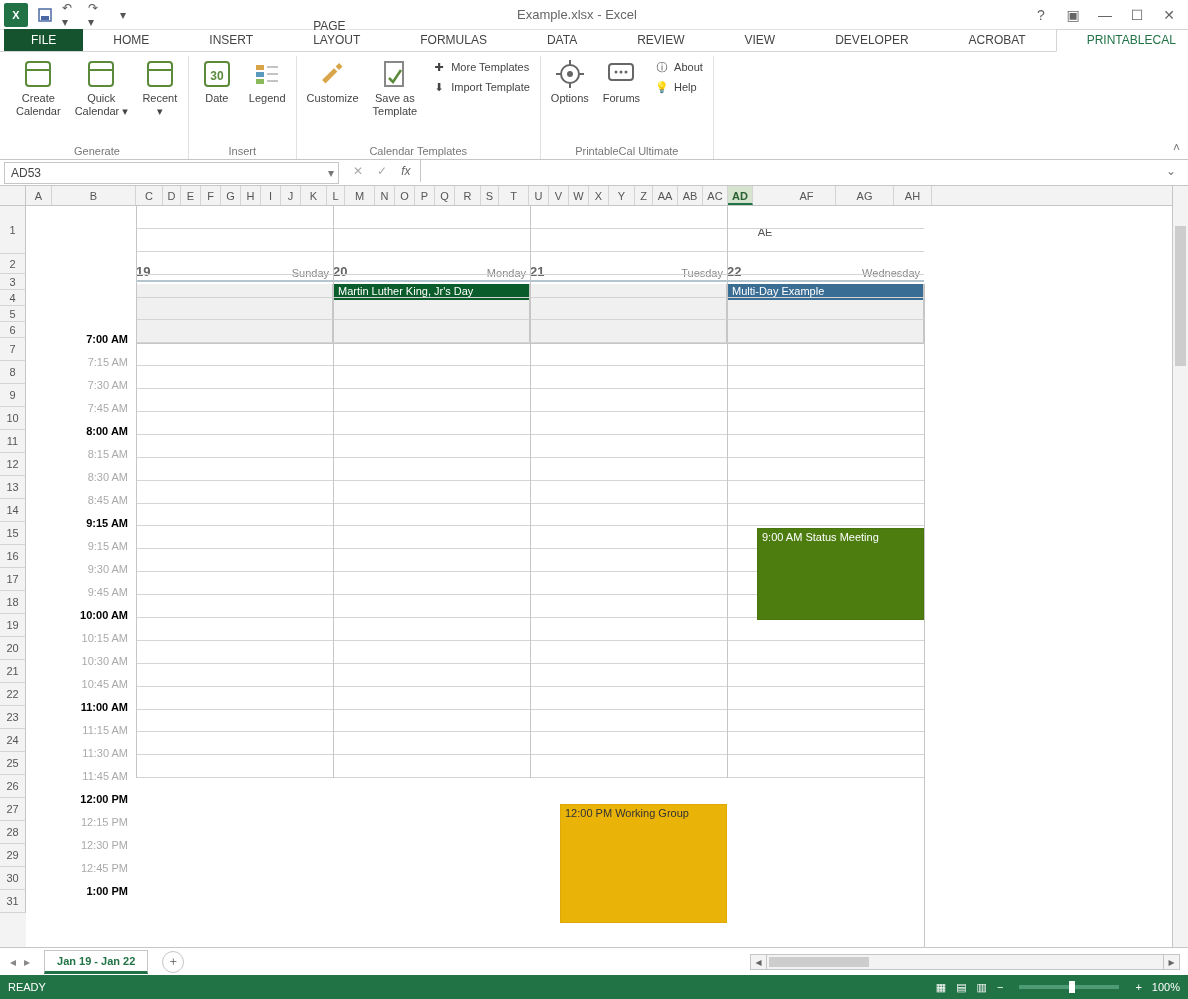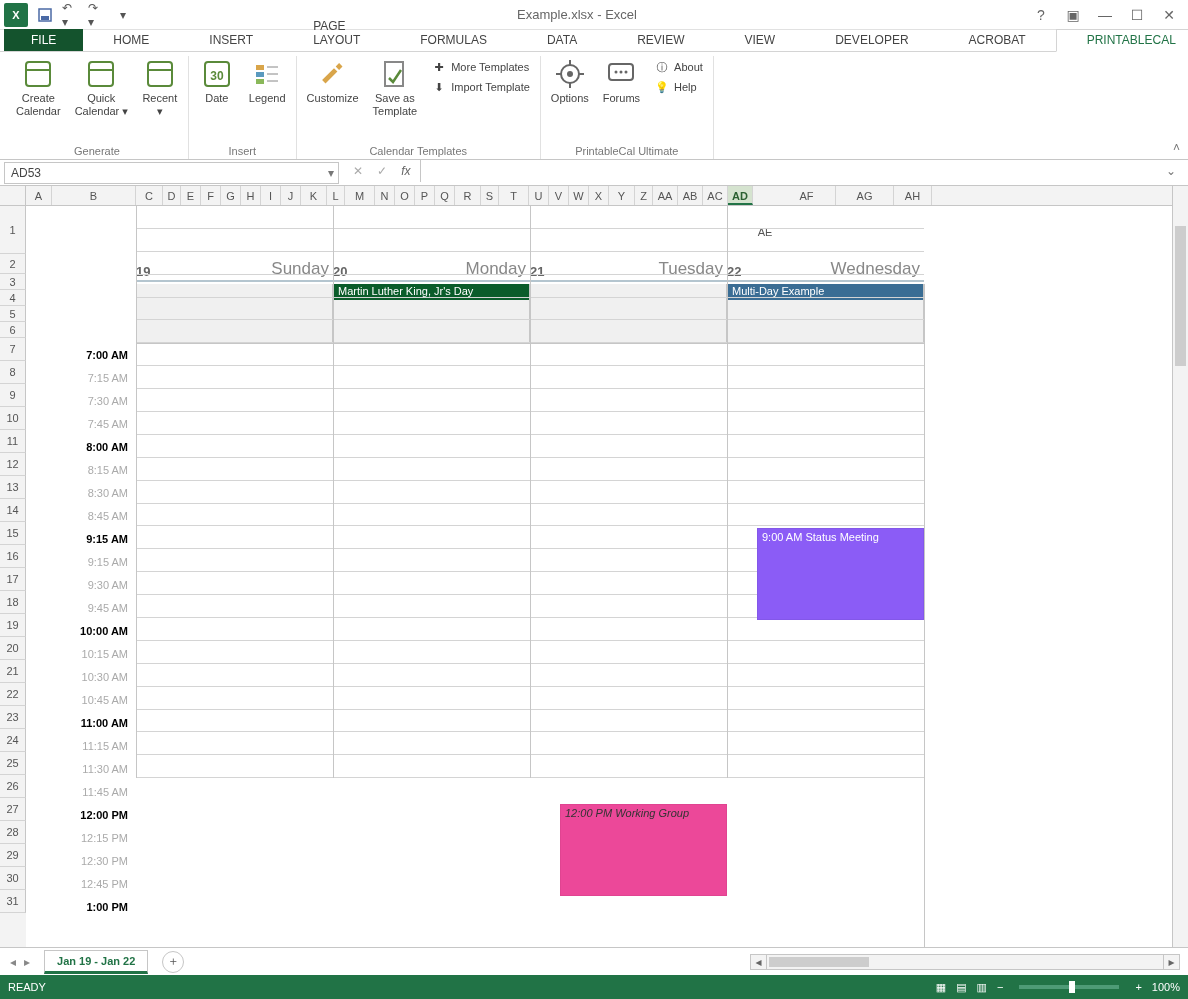--- a/index.html
+++ b/index.html
@@ -57,24 +57,24 @@
   .gbody { display:flex; height:calc(100% - 20px); }
   .rowhdr { width:26px; background:#f3f3f3; }
   .rowhdr .rh { height:23px; border-bottom:1px solid #d4d4d4; border-right:1px solid #c6c6c6; text-align:center; font-size:11px; color:#555; line-height:23px;}
   .rowhdr .rh.short { height:16px; line-height:16px;}
   .cells { flex:1; position:relative; }
 
   
   .cal-title { position:absolute; left:112px; top:8px; font-size:29px; color:#5a9abf; font-weight:300; letter-spacing:0.5px;}
   .cal-dayhdr { position:absolute; top:58px; height:18px; border-bottom:2px solid #b4c5cf; display:flex; align-items:flex-end; padding-bottom:1px;}
   .cal-dayhdr .dn { font-size:13px; color:#666; font-weight:bold;}
-  .cal-dayhdr .dname { font-size:17px; color:#888; margin-left:auto; padding-right:4px;}
+  .cal-dayhdr .dname { font-size:11px; color:#888; margin-left:auto; padding-right:4px;}
   .allday-row { position:absolute; top:78px; height:60px; background:#f0f0f0; border:1px solid #c6c6c6; border-top:none;}
   .allday-event { position:absolute; top:0; left:0; right:0; height:16px; color:#fff; font-size:11px; padding:1px 4px;}
-  .timecol { position:absolute; left:0; top:138px; width:110px; }
+  .timecol { position:absolute; left:0; top:122px; width:110px; }
   .timecol .tslot { height:23px;  text-align:right; padding-right:8px; font-size:11px; line-height:23px;}
   .timecol .tslot.hour { color:#000; font-weight:bold;}
   .timecol .tslot.quarter { color:#aaa;}
   .daycol { position:absolute; top:0; border-left:1px solid #c6c6c6;}
   .daycol .row { height:22.9px; border-bottom:1px solid #d4d4d4;}
   .event { position:absolute; font-size:11px; padding:2px 4px; border:1px solid rgba(0,0,0,0.05);}
 
   .vscroll { position:absolute; right:0; top:0; bottom:0; width:16px; background:#f3f3f3; border-left:1px solid #c6c6c6;}
   .vscroll .thumb { position:absolute; left:2px; right:2px; top:40px; height:140px; background:#cdcdcd;}
 
@@ -521,22 +521,22 @@
           <div class="row"></div>
           <div class="row"></div>
           <div class="row"></div>
           <div class="row"></div>
           <div class="row"></div>
           <div class="row"></div>
           <div class="row"></div>
           <div class="row"></div>
         </div>
         <div style="position: absolute; left: 898px; top: 78px; bottom: 0px; border-left: 1px solid rgb(198, 198, 198);"></div>
-        <div class="event" style="left: 731px; width: 167px; top: 322px; height: 92px; background: #8b5cf6; color: rgb(255, 255, 255);">9:00 AM  Status Meeting</div>
-        <div class="event" style="left: 534px; width: 167px; top: 598px; height: 92px; background: #ec4899; color: rgb(51, 51, 51); font-style: italic;">12:00 PM  Working Group</div>
+        <div class="event" style="left: 731px; width: 167px; top: 322px; height: 92px; background: #4d7c0f; color: rgb(255, 255, 255);">9:00 AM  Status Meeting</div>
+        <div class="event" style="left: 534px; width: 167px; top: 598px; height: 119px; background: #eab308; color: rgb(51, 51, 51);">12:00 PM  Working Group</div>
       </div>
   </div>
   <div class="vscroll">
       <div class="thumb"></div>
     </div>
 </div>
 
 <div class="sheettabs">
   <div class="sheet-nav">
     <span>◂</span>

